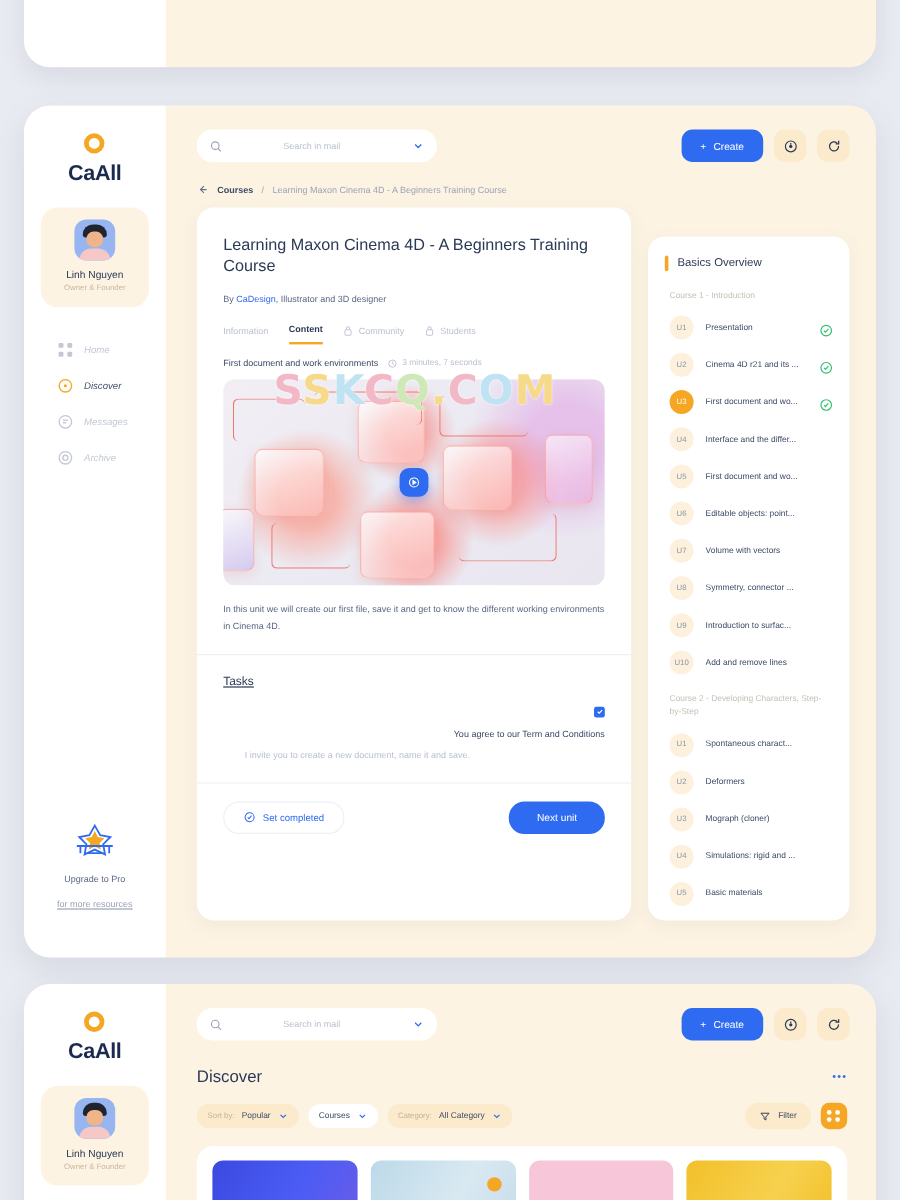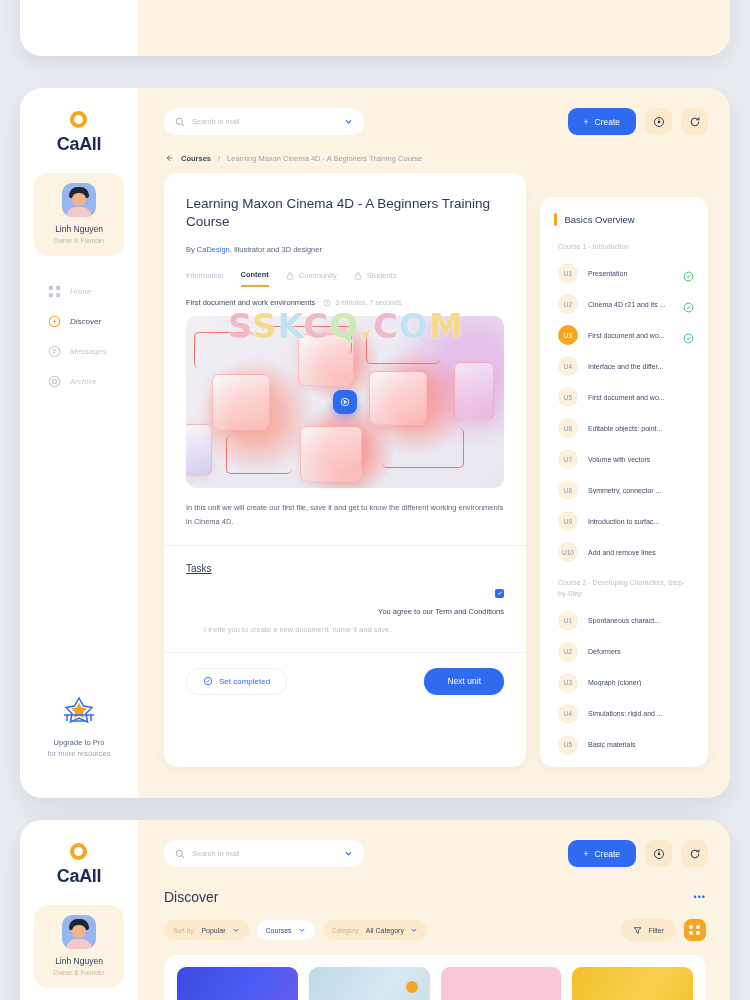--- a/index.html
+++ b/index.html
@@ -58,31 +58,31 @@
   .nav-ic { width: 13px; height: 13px; flex: 0 0 13px; color: #c3c8d4; }
   .nav-ic svg { display: block; }
   .nav-label { font-size: 8px; color: #c3c8d4; }
   .nav-item.active .nav-ic { color: #f5a623; }
   .nav-item.active .nav-label { color: #44506b; }
 
   
   .upgrade { margin-top: auto; margin-bottom: 40px; text-align: center; width: 100%; }
   .upg-badge { width: 40px; height: 36px; margin: 0 auto 9px; }
   .upg-t1 { font-size: 7.5px; color: #5a6782; }
-  .upg-t2 { font-size: 7.5px; color: #9aa3b6; margin-top: 2px; }
+  .upg-t2 { font-size: 7.5px; color: #9aa3b6; margin-top: 12px; text-decoration: underline; }
 
   
   .topbar { display: flex; align-items: center; padding: 20px 22px 0 26px; }
   .search {
     width: 200px; height: 27px; background: #fff; border-radius: 13px;
     display: flex; align-items: center; padding: 0 11px; gap: 7px;
   }
   .search input {
     border: 0; outline: 0; flex: 1; font-size: 7.5px; color: #9aa3b6;
-    font-family: "Liberation Sans", sans-serif; background: transparent;
+    font-family: "Liberation Sans", sans-serif; background: transparent; margin-left: 44px;
   }
   .search input::placeholder { color: #b9c0cf; }
   .sicon { color: #9aa3b6; display: flex; }
   .chev { color: #2f6bf0; display: flex; }
   .topright { margin-left: auto; display: flex; align-items: center; gap: 9px; }
   .btn-create {
     background: #2f6bf0; color: #fff; border: 0; border-radius: 9px;
     height: 27px; padding: 0 16px; font-size: 8.5px; cursor: pointer;
     display: flex; align-items: center; gap: 6px;
     font-family: "Liberation Sans", sans-serif;

